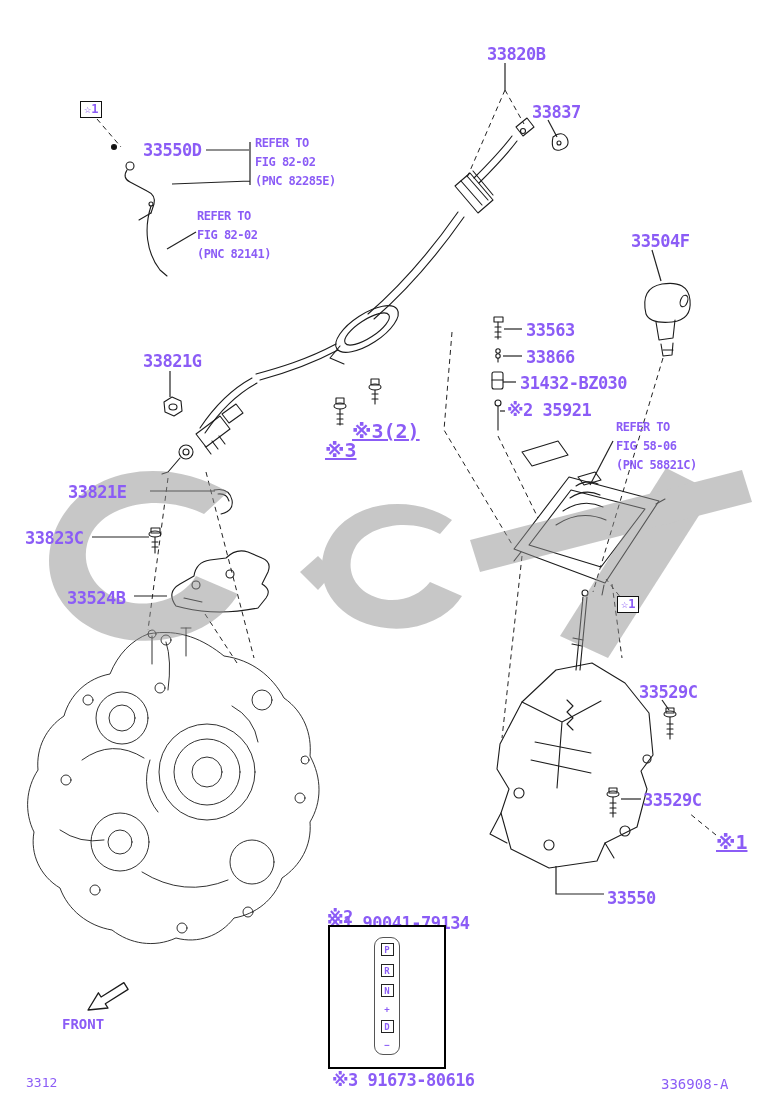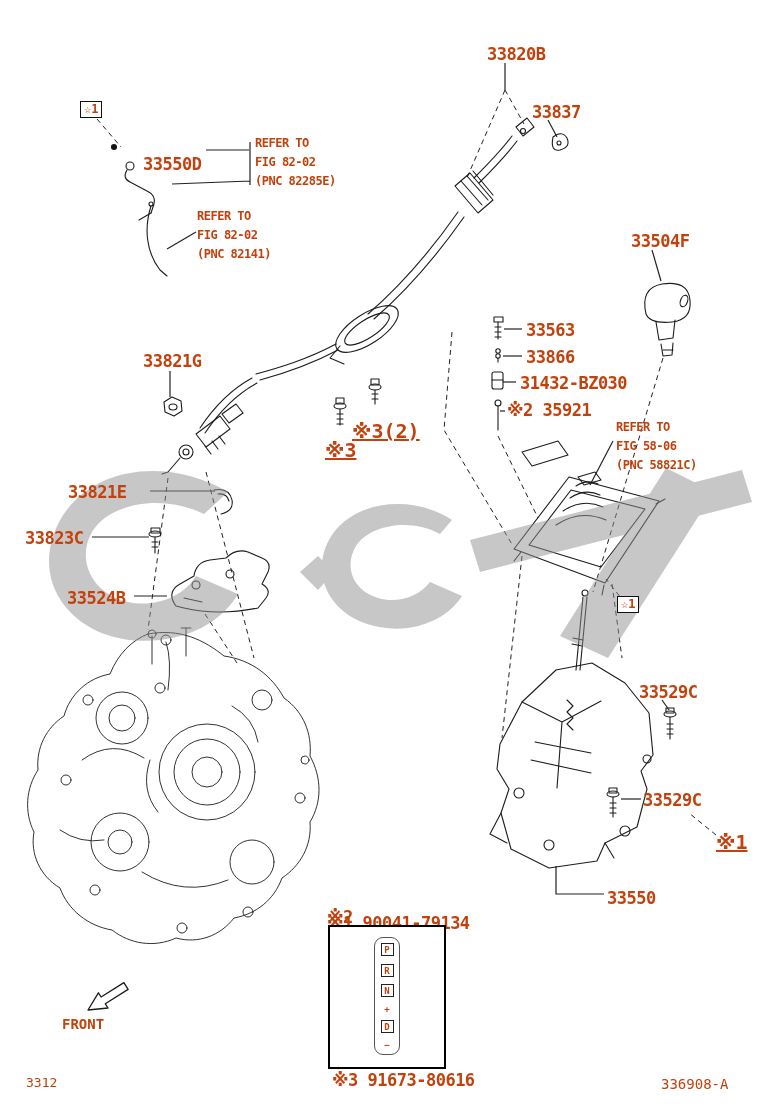--- a/index.html
+++ b/index.html
@@ -1,17 +1,17 @@
 <!DOCTYPE html>
 <html><head>
 <meta charset="utf-8">
 <style>
   html,body{margin:0;padding:0;background:#fff;}
   #page{position:relative;width:760px;height:1112px;background:#ffffff;overflow:hidden;
-        font-family:"DejaVu Sans Mono","DejaVu Sans",monospace;color:#c2410c;}
+        font-family:"DejaVu Sans Mono","DejaVu Sans",monospace;color:#8b5cf6;}
   svg{position:absolute;left:0;top:0;}
   .lbl{position:absolute;font-size:17px;font-weight:bold;white-space:nowrap;letter-spacing:-0.5px;}
   .refer{position:absolute;font-size:12px;font-weight:bold;line-height:19px;white-space:nowrap;letter-spacing:-0.5px;}
   .marker{position:absolute;font-size:20px;font-weight:bold;white-space:nowrap;text-decoration:underline;}
   .star-box{position:absolute;font-size:12px;font-weight:bold;border:1.5px solid #111;
             padding:0 3px;line-height:15px;background:#fff;}
   .footer-txt{position:absolute;font-size:13px;font-weight:normal;white-space:nowrap;}
   .front-lbl{position:absolute;font-size:14px;font-weight:bold;}
   #legendBox{position:absolute;left:328px;top:925px;width:114px;height:140px;border:2px solid #000;background:#fff;}
   #gateStrip{position:absolute;left:44px;top:10px;width:26px;height:118px;border:1px solid #555;border-radius:9px;
@@ -240,21 +240,21 @@
       <path d="M300 572 L 318 556 L 334 572 L 318 590 Z"></path>
     </g>
   </svg>
 
   <div class="lbl" style="left:487px;top:44px">33820B</div>
   <div class="lbl" style="left:532px;top:102px">33837</div>
 
   <div class="star-box" style="left:80px;top:101px">☆1</div>
   <div class="star-box" style="left:617px;top:596px">☆1</div>
 
-  <div class="lbl" style="left:143px;top:154px">33550D</div>
+  <div class="lbl" style="left:143px;top:140px">33550D</div>
 
   <div class="refer" style="left:255px;top:134px">
     <div>REFER TO</div>
     <div>FIG 82-02</div>
     <div>(PNC 82285E)</div>
   </div>
 
   <div class="refer" style="left:197px;top:207px">
     <div>REFER TO</div>
     <div>FIG 82-02</div>

